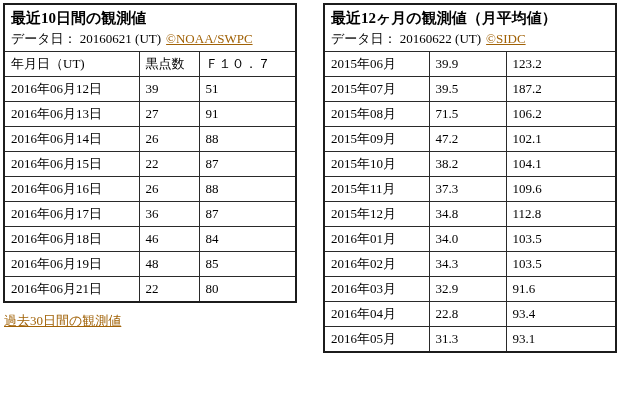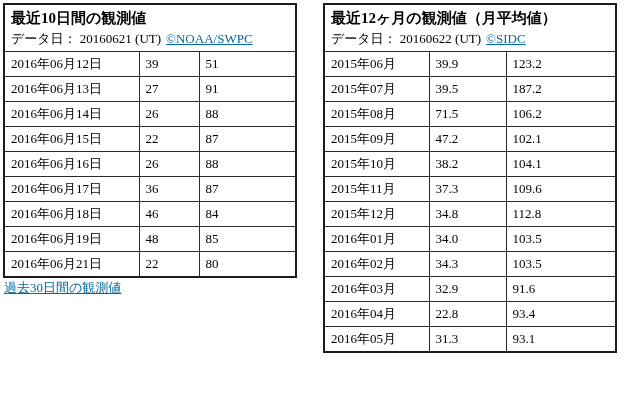--- a/index.html
+++ b/index.html
@@ -37,26 +37,26 @@
     overflow: hidden;
   }
   .title-cell { padding: 4px 6px 5px 6px; height: auto; }
   .tbl-title {
     font-weight: bold;
     font-size: 15px;
     line-height: 20px;
   }
   .data-line { font-size: 13px; line-height: 18px; margin-top: 2px; }
   a.lnk {
-    color: #0369a1;
+    color: #a16207;
     text-decoration: underline;
     cursor: pointer;
   }
   .data-line a.lnk { margin-left: 5px; }
-  .footer-line { margin-top: 0; padding-left: 1px; font-family: Liberation Serif, serif; }
+  .footer-line { margin-top: 8px; padding-left: 1px; font-family: Liberation Serif, serif; }
   .footer-line a.lnk { font-size: 13px; }
 
   
   .t0 .c1 { width: 135px; }
   .t0 .c2 { width: 60px;  }
   .t0 .c3 { width: 97px;  }
   
   .t1 .c1 { width: 105px; }
   .t1 .c2 { width: 77px;  }
   .t1 .c3 { width: 110px; }
@@ -73,20 +73,25 @@
           <col class="c2">
           <col class="c3">
         </colgroup>
       <tbody>
         <tr>
           <td colspan="3" class="title-cell">
             <div class="tbl-title">最近10日間の観測値</div>
             <div class="data-line"><span>データ日： 20160621 (UT)</span><a class="lnk">©NOAA/SWPC</a></div>
           </td>
         </tr>
+        <tr>
+          <th>年月日（UT)</th>
+          <th>黒点数</th>
+          <th>Ｆ１０．７</th>
+        </tr>
       </tbody>
       <tbody>
           <tr>
             <td>2016年06月12日</td>
             <td>39</td>
             <td>51</td>
           </tr>
           <tr>
             <td>2016年06月13日</td>
             <td>27</td>

